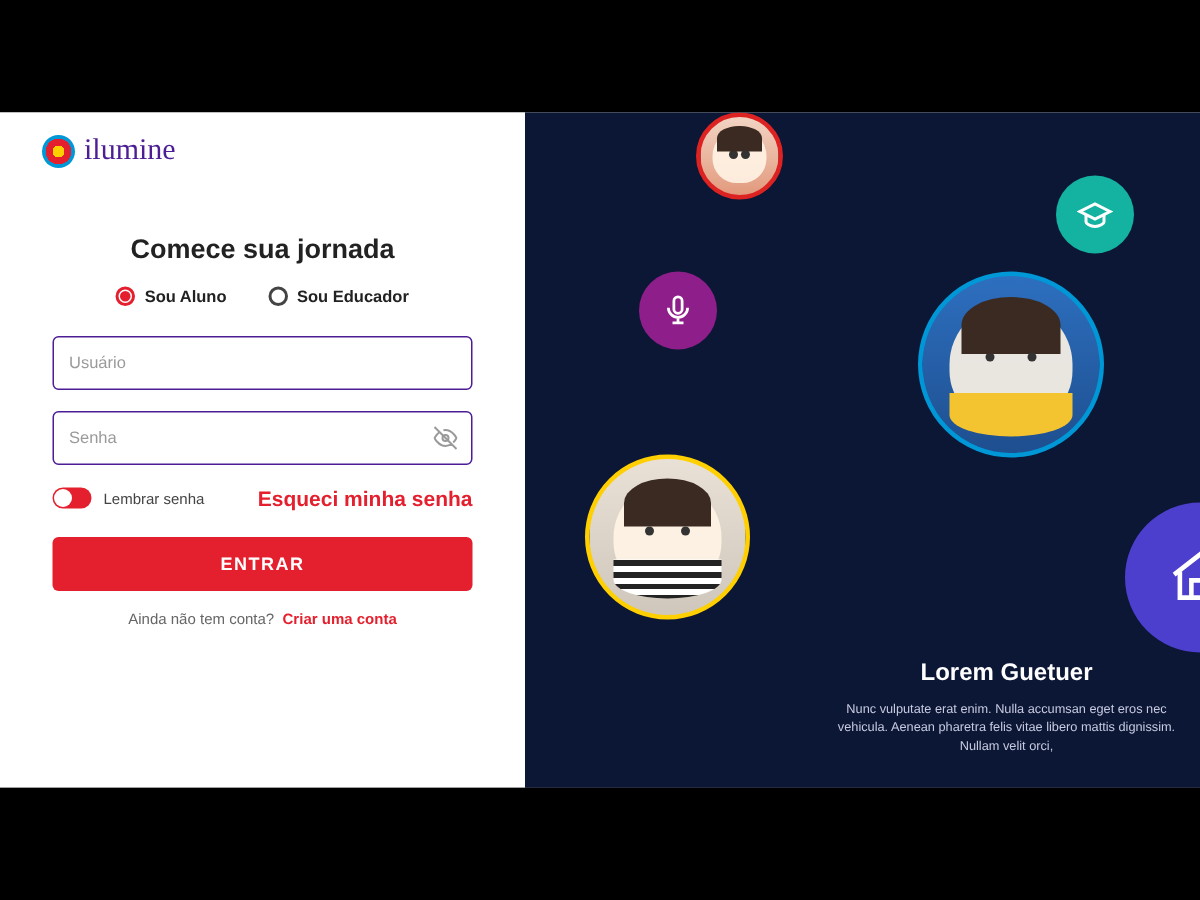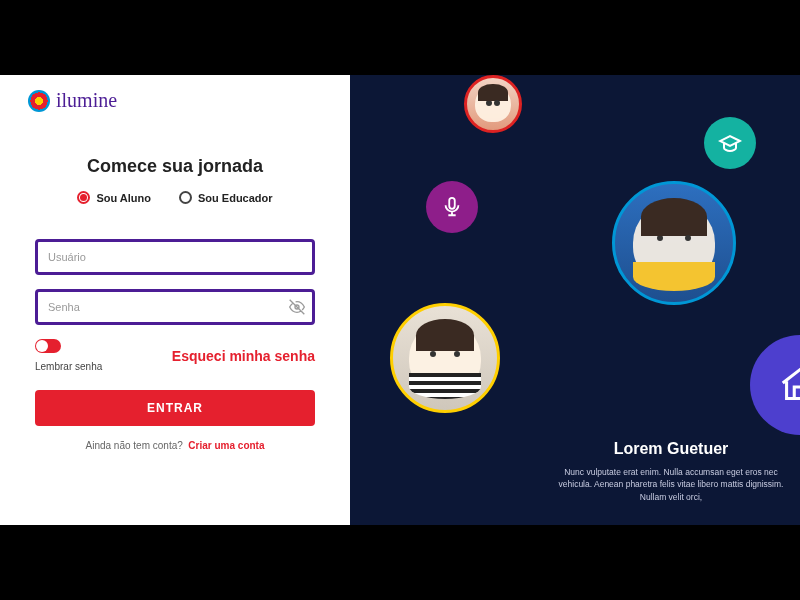--- a/index.html
+++ b/index.html
@@ -10,33 +10,33 @@
   .left { width: 350px; background: #fff; padding: 14px 28px; position: relative; }
   .right { flex: 1; background: #0c1736; position: relative; overflow: hidden; }
 
   .brand { display: flex; align-items: center; gap: 6px; }
   .brand-mark { width: 22px; height: 22px; border-radius: 50%; background: radial-gradient(circle, #ffcf00 0 25%, #e5202e 25% 55%, #0097d6 55% 100%); }
   .brand-name { font-family: "Brush Script MT", cursive; color: #4c1d95; font-size: 20px; }
 
   .form-wrap { margin-top: 44px; display: flex; flex-direction: column; align-items: center; }
   .headline { font-size: 18px; font-weight: 700; color: #222; margin-bottom: 14px; }
 
-  .role-row { display: flex; gap: 28px; margin-bottom: 35px; }
+  .role-row { display: flex; gap: 28px; margin-bottom: 20px; }
   .role { display: flex; align-items: center; gap: 6px; font-size: 11px; font-weight: 600; color: #222; cursor: pointer; }
   .radio { width: 13px; height: 13px; border: 2px solid #444; border-radius: 50%; display: inline-flex; align-items: center; justify-content: center; }
   .radio.sel { border-color: #e5202e; }
   .radio.sel::after { content: ""; width: 7px; height: 7px; background: #e5202e; border-radius: 50%; }
 
   .field { width: 100%; max-width: 280px; position: relative; margin-bottom: 14px; }
-  .field input { width: 100%; height: 36px; border: 3px solid #4c1d95; border-radius: 4px; padding: 0 10px; font-size: 11px; color: #666; outline: none; }
+  .field input { width: 100%; height: 36px; border: 1px solid #4c1d95; border-radius: 4px; padding: 0 10px; font-size: 11px; color: #666; outline: none; }
   .field input::placeholder { color: #9a9a9a; }
   .eye { position: absolute; right: 10px; top: 50%; transform: translateY(-50%); color: #9a9a9a; cursor: pointer; display:flex; }
 
   .row-between { width: 100%; max-width: 280px; display: flex; justify-content: space-between; align-items: center; margin-bottom: 18px; }
-  .remember { display: flex; align-items: flex-start; gap: 8px; font-size: 10px; color: #444; flex-direction: column; }
+  .remember { display: flex; align-items: flex-end; gap: 8px; font-size: 10px; color: #444; }
   .toggle { width: 26px; height: 14px; background: #e5202e; border-radius: 7px; position: relative; cursor: pointer; }
   .toggle::after { content: ""; position: absolute; left: 1px; top: 1px; width: 12px; height: 12px; background: #fff; border-radius: 50%; }
   .forgot { font-size: 14px; color: #e5202e; text-decoration: none; font-weight: 600; }
 
   .btn { width: 100%; max-width: 280px; height: 36px; background: #e5202e; color: #fff; border: none; border-radius: 4px; font-size: 12px; font-weight: 700; letter-spacing: 1px; cursor: pointer; }
 
   .signup-line { margin-top: 14px; font-size: 10px; color: #666; }
   .signup-line a { color: #e5202e; text-decoration: none; font-weight: 600; }
 
   

